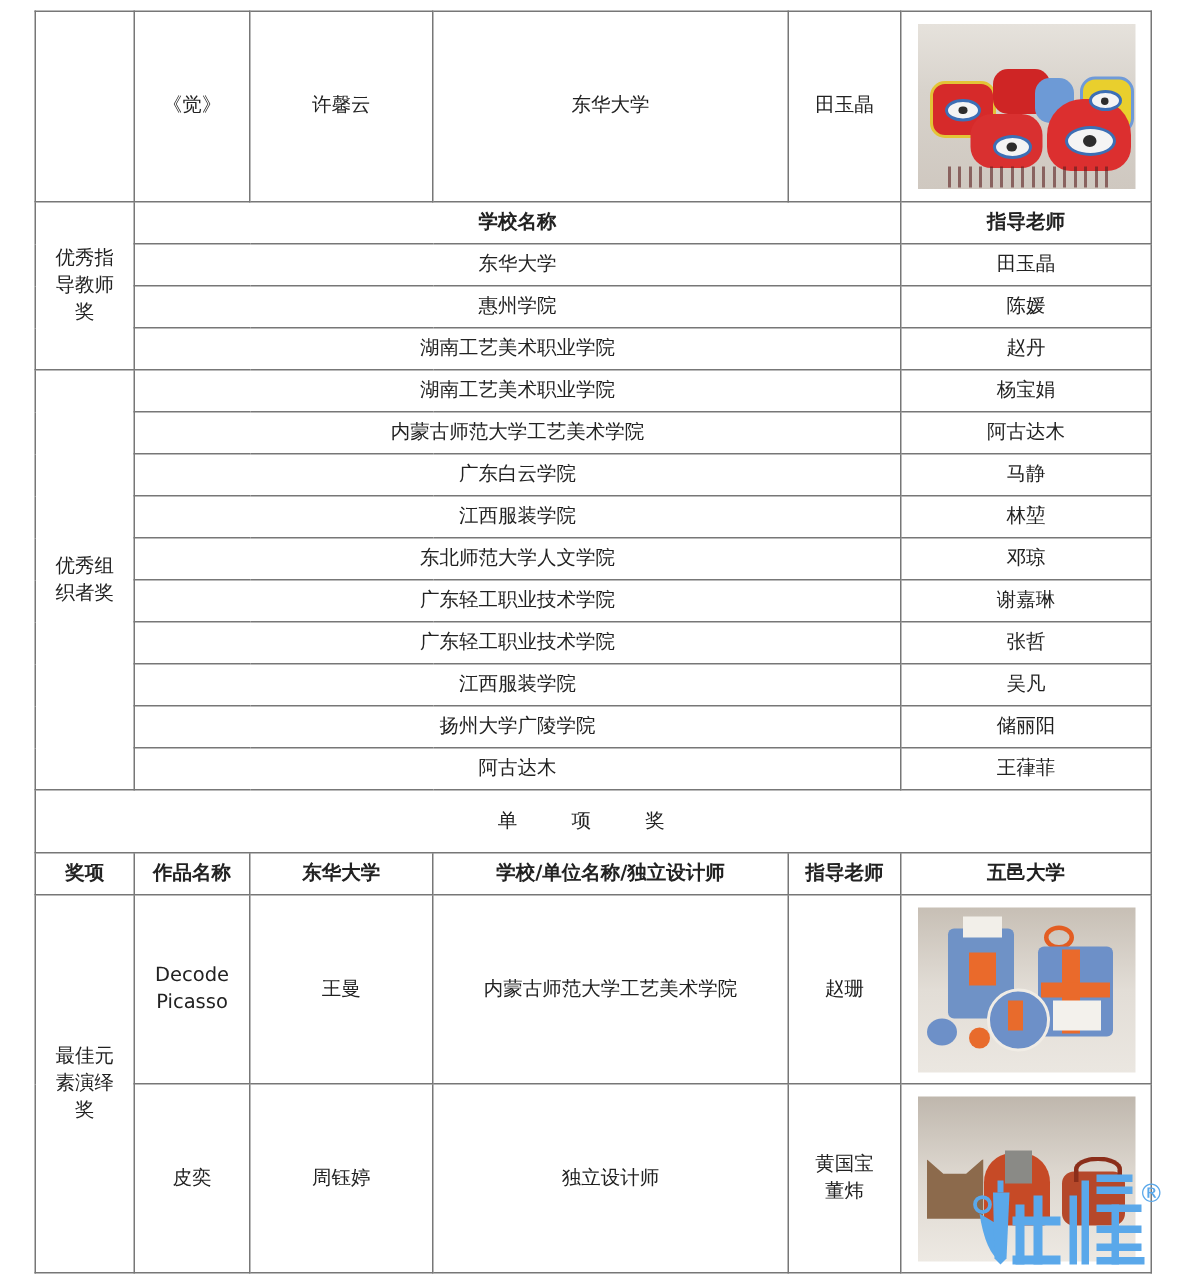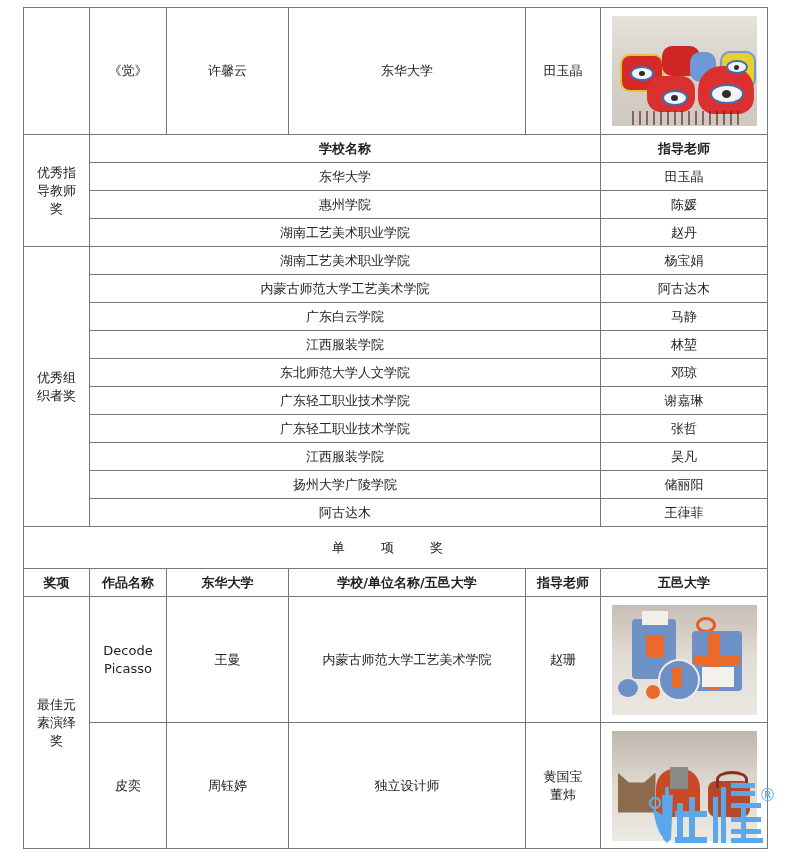--- a/index.html
+++ b/index.html
@@ -127,21 +127,21 @@
   </tr>
 
   <tr style="height:42px">
     <td colspan="6" class="section-title">单 项 奖</td>
   </tr>
 
   <tr style="height:28px">
     <td class="b">奖项</td>
     <td class="b">作品名称</td>
     <td class="b">东华大学</td>
-    <td class="b">学校/单位名称/五邑大学</td>
+    <td class="b">学校/单位名称/独立设计师</td>
     <td class="b">指导老师</td>
     <td class="b">五邑大学</td>
   </tr>
 
   <tr style="height:126px">
     <td rowspan="2" class="award">
       <div>最佳元</div>
       <div>素演绎</div>
       <div>奖</div>
     </td>

